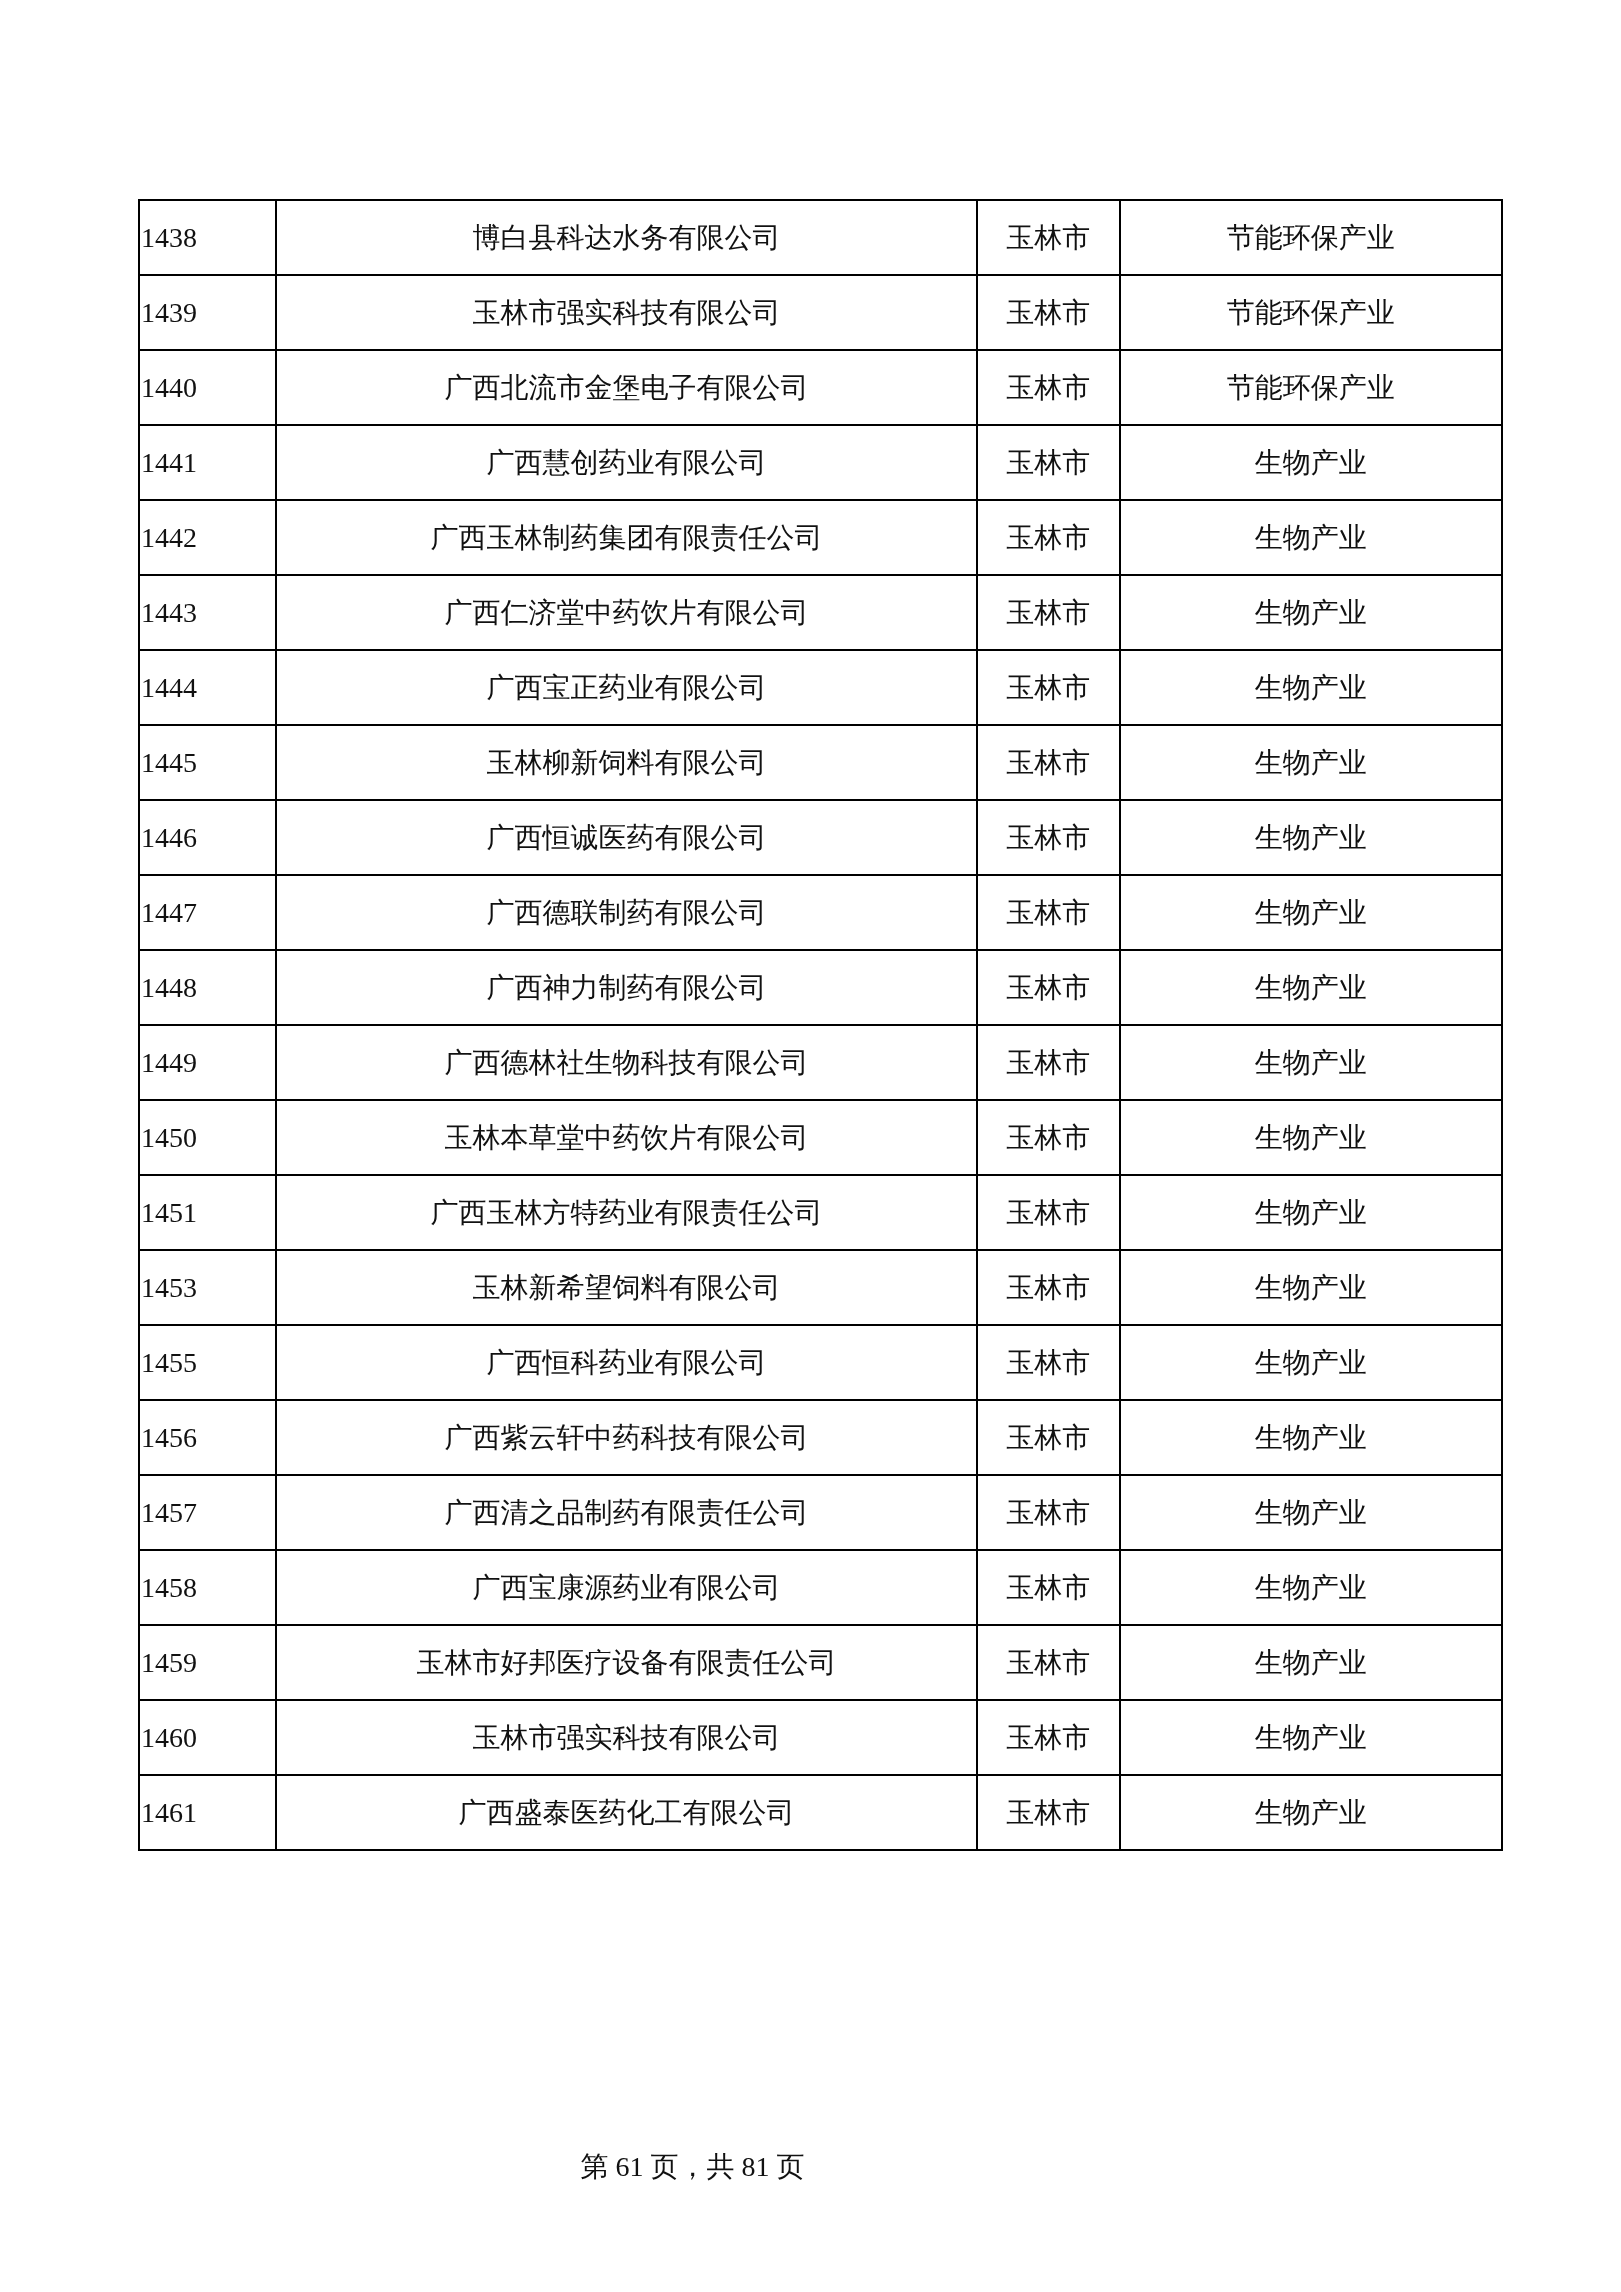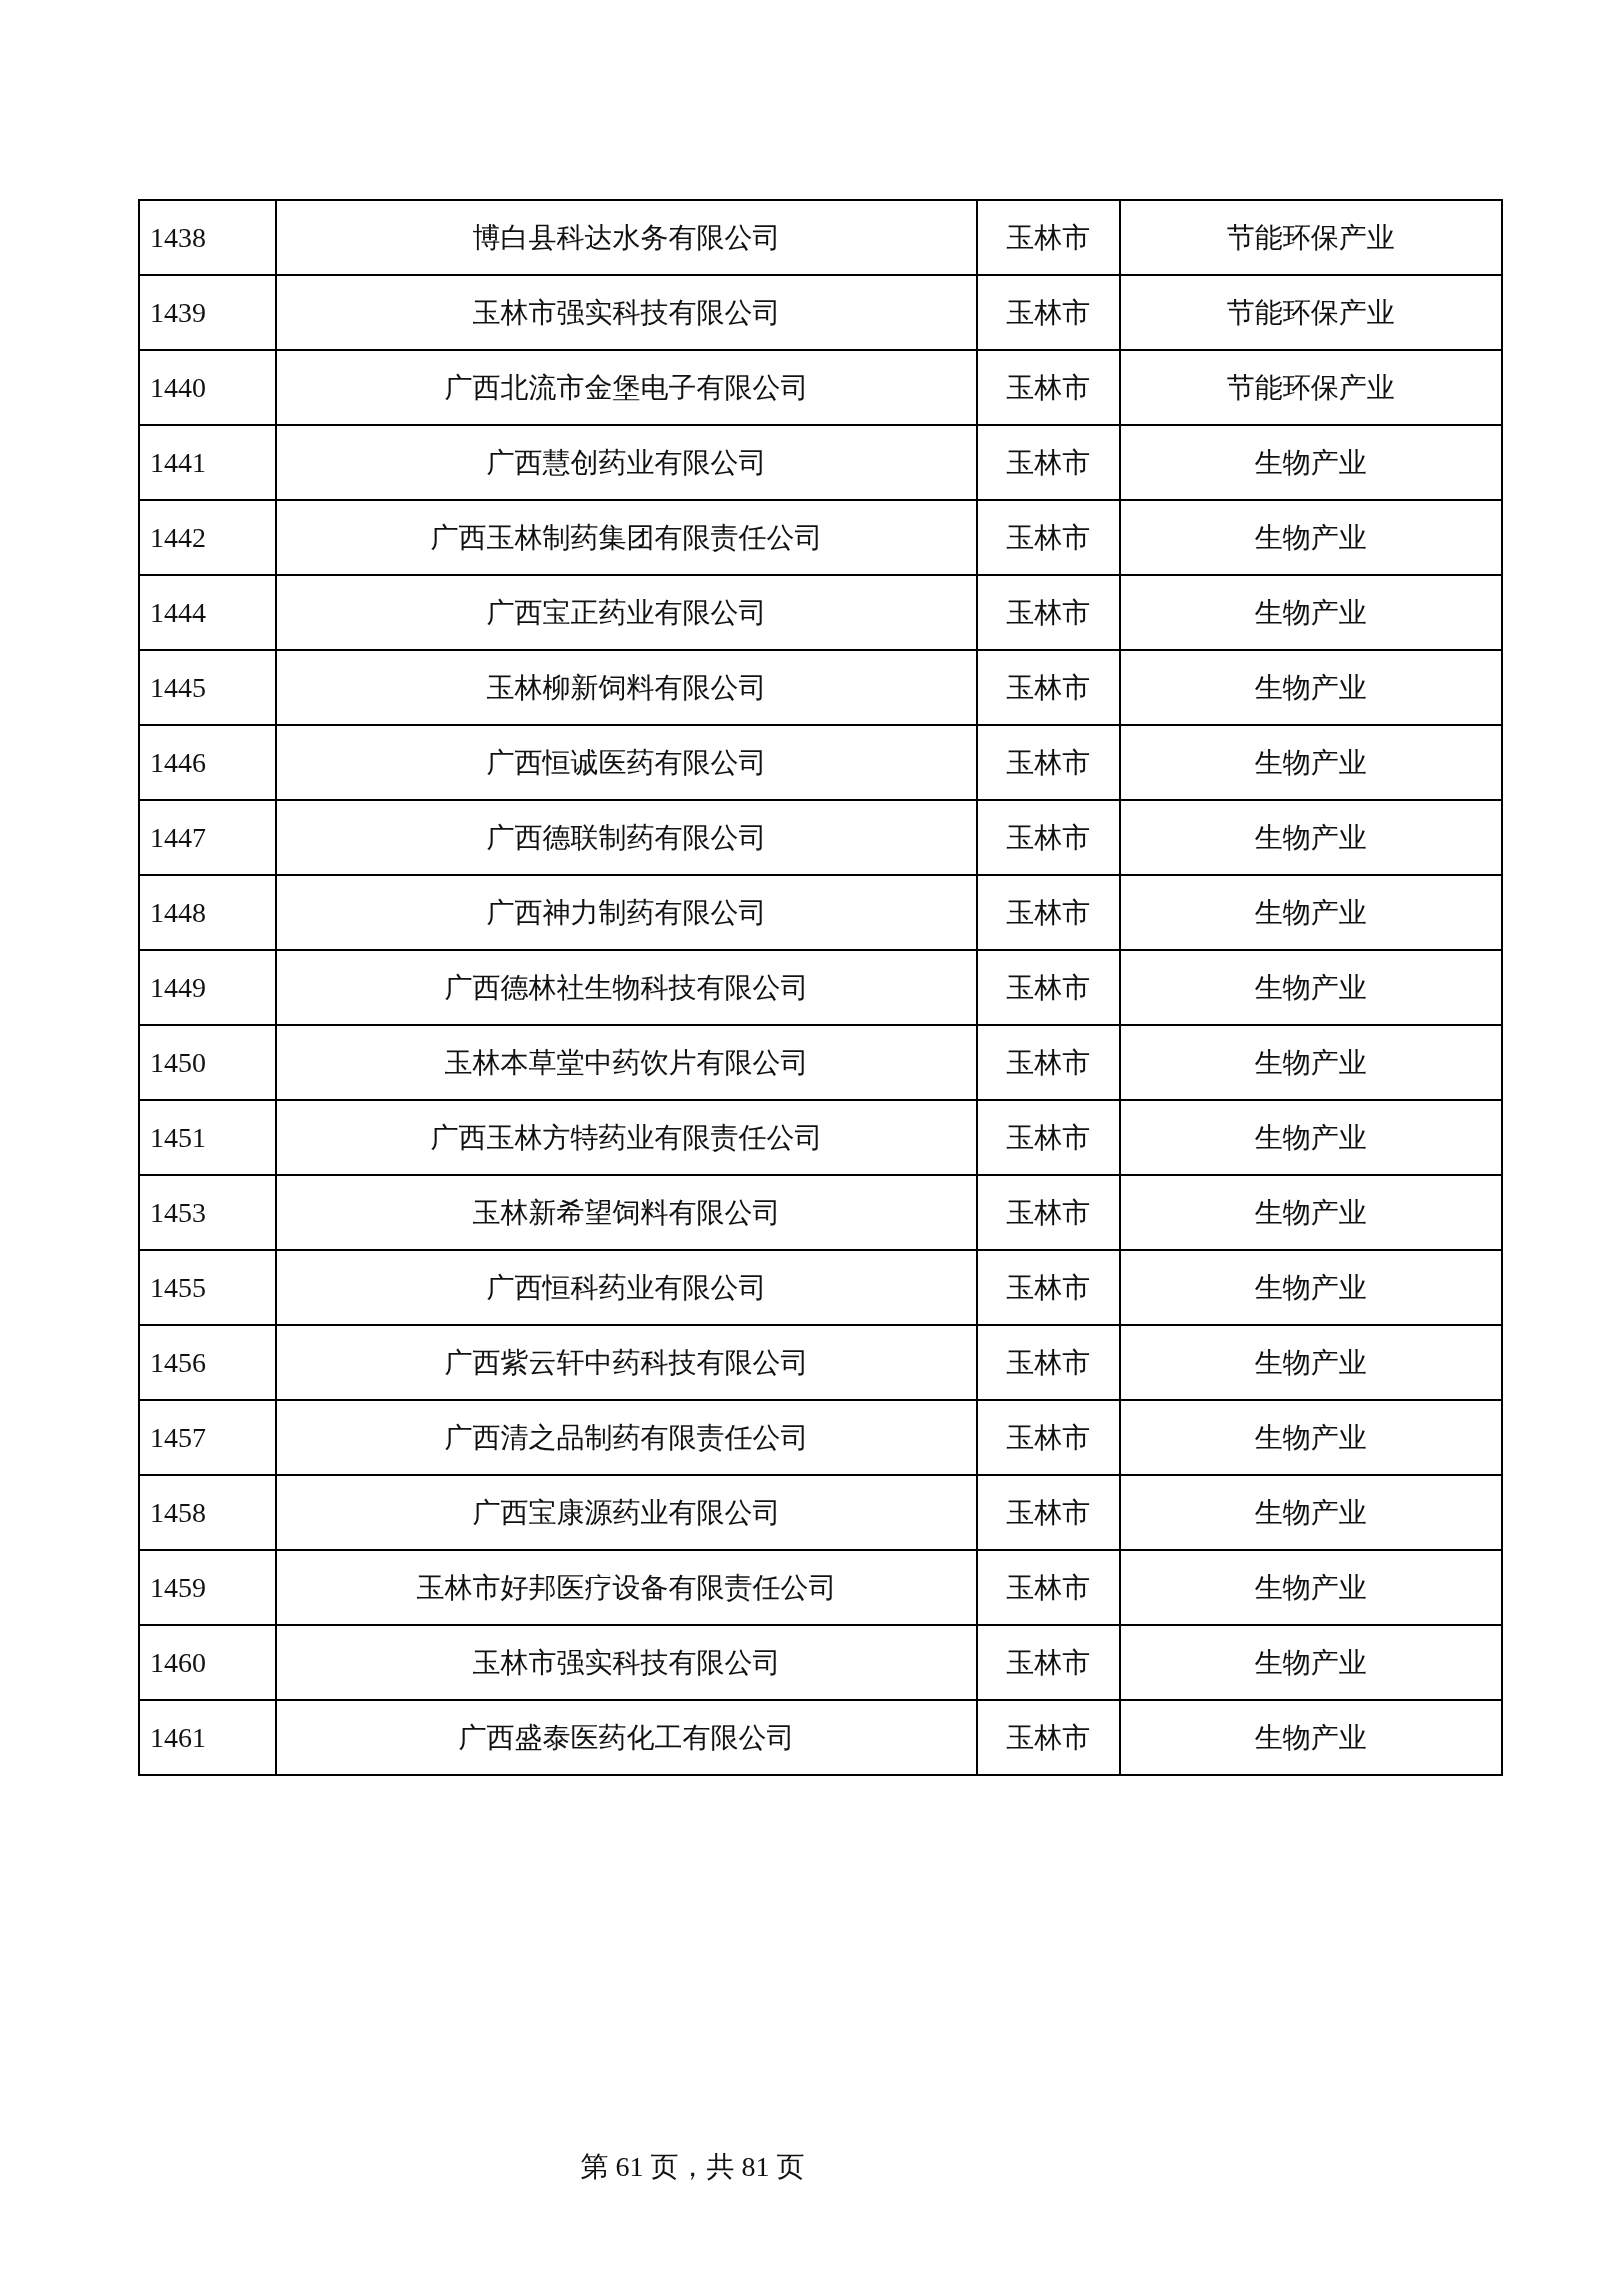--- a/index.html
+++ b/index.html
@@ -1,19 +1,19 @@
 <!DOCTYPE html>
 <html><head>
 <meta charset="utf-8">
 <style>
   html, body { margin:0; padding:0; background:#fff; }
   body { width:1621px; height:2293px; position:relative; font-family:"DejaVu Serif","Liberation Serif",serif; color:#111; }
   table.doc { position:absolute; left:138px; top:199px; width:1365px; border-collapse:collapse; table-layout:fixed; }
   table.doc td { border:2.9px solid #000; height:73px; text-align:center; vertical-align:middle; font-size:28px; padding:0; }
-  table.doc td.num { text-align:left; padding-left:10px; font-family:"Liberation Serif","DejaVu Serif",serif; font-size:28px; }
+  table.doc td.num { text-align:left; padding-left:1px; font-family:"Liberation Serif","DejaVu Serif",serif; font-size:28px; }
   .footer { position:absolute; top:2148px; left:0; width:1385px; text-align:center; font-size:28px; font-family:"Liberation Serif","DejaVu Serif",serif; }
 </style>
 </head>
 <body>
 
 <table class="doc">
   <colgroup>
     <col style="width:95px">
     <col style="width:488px">
     <col style="width:99px">
@@ -40,20 +40,26 @@
       </tr>
       <tr>
         <td class="num">1441</td>
         <td>广西慧创药业有限公司</td>
         <td>玉林市</td>
         <td>生物产业</td>
       </tr>
       <tr>
         <td class="num">1442</td>
         <td>广西玉林制药集团有限责任公司</td>
+        <td>玉林市</td>
+        <td>生物产业</td>
+      </tr>
+      <tr>
+        <td class="num">1443</td>
+        <td>广西仁济堂中药饮片有限公司</td>
         <td>玉林市</td>
         <td>生物产业</td>
       </tr>
       <tr>
         <td class="num">1444</td>
         <td>广西宝正药业有限公司</td>
         <td>玉林市</td>
         <td>生物产业</td>
       </tr>
       <tr>

